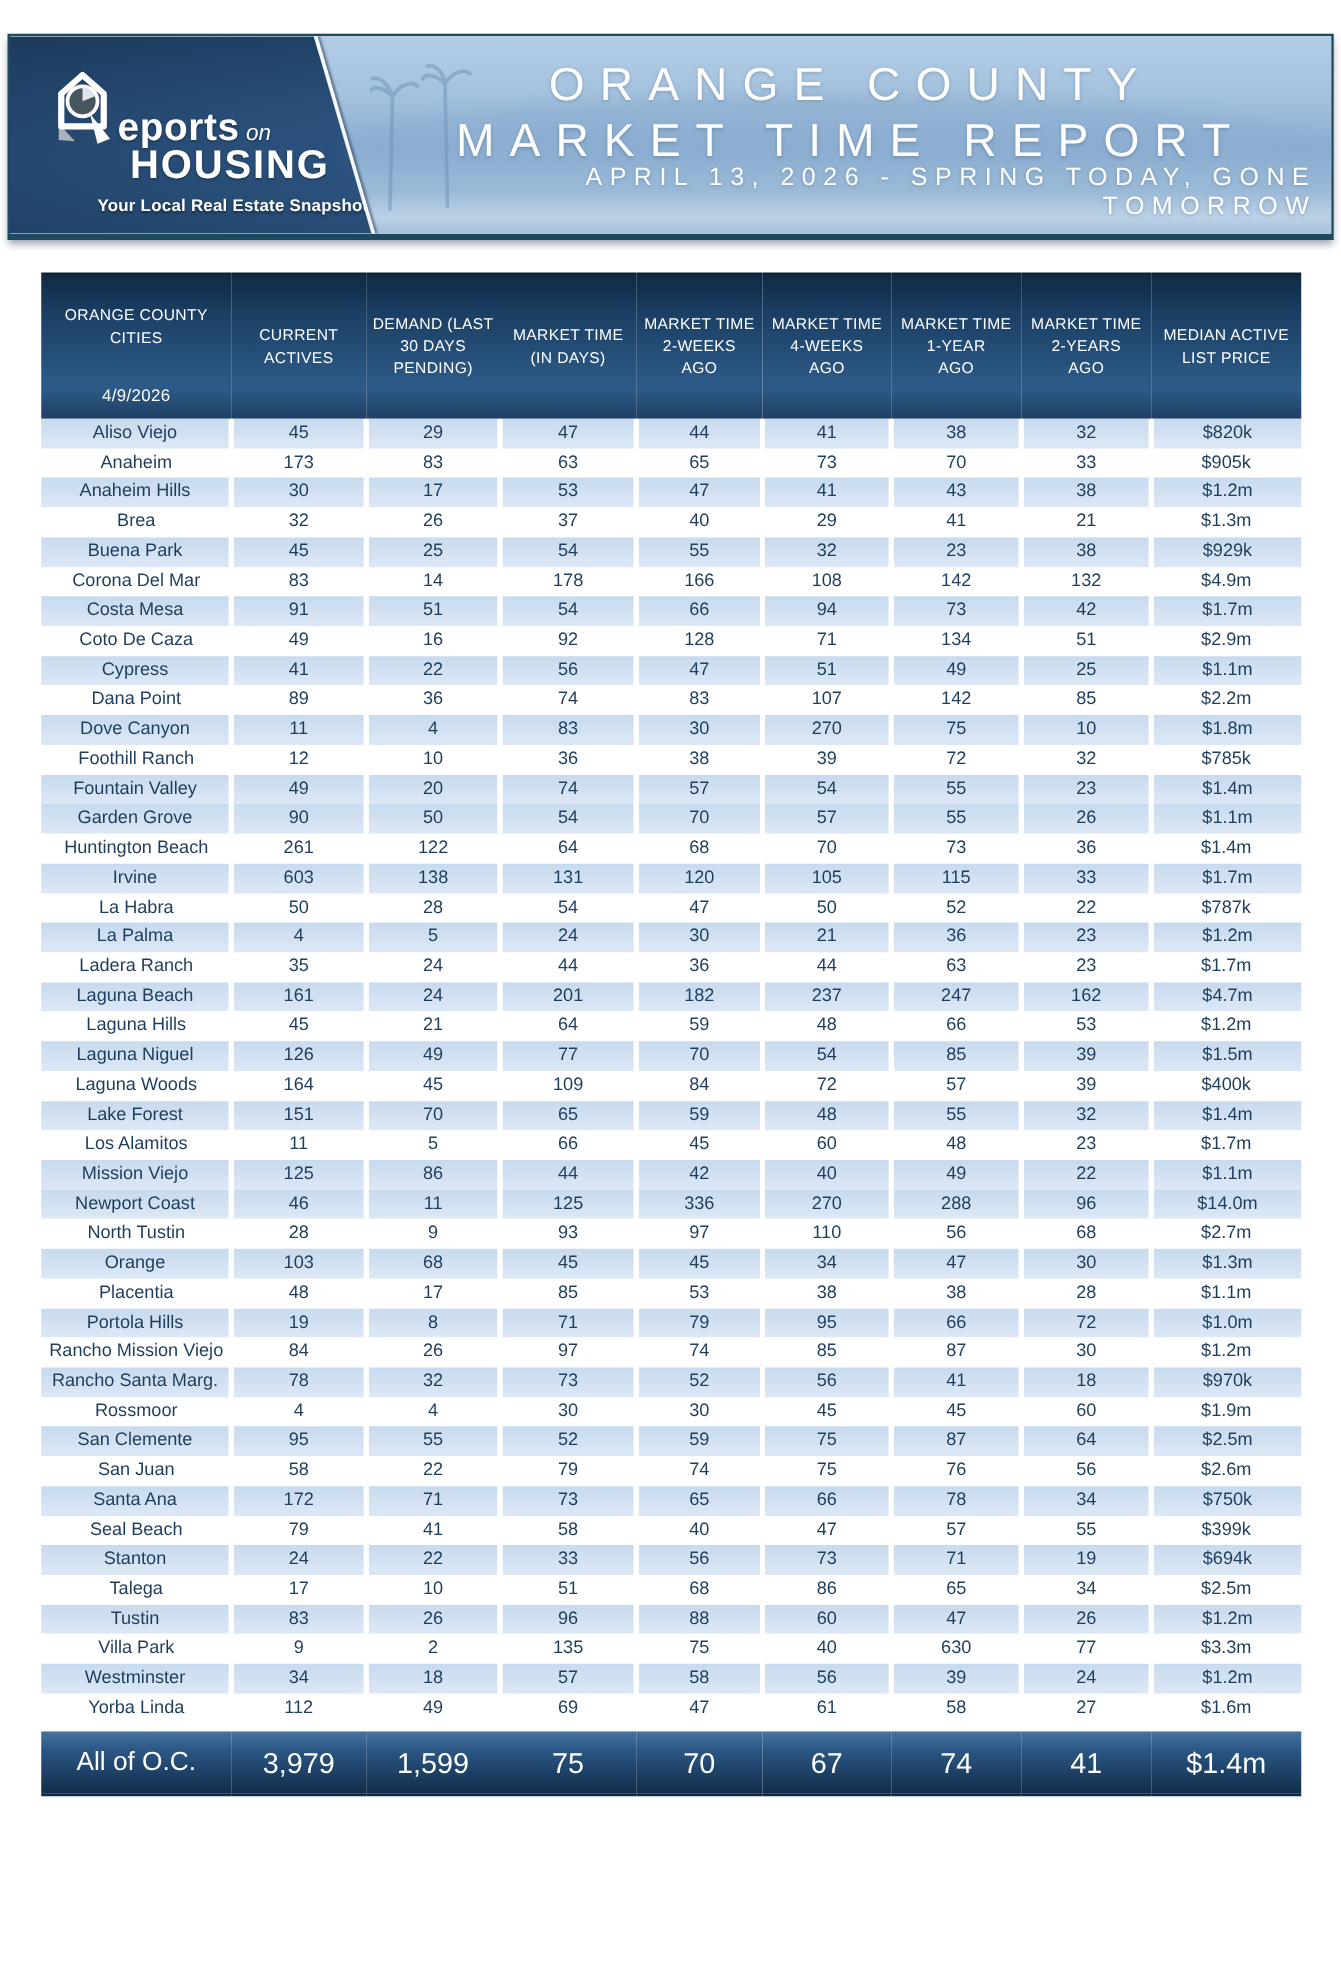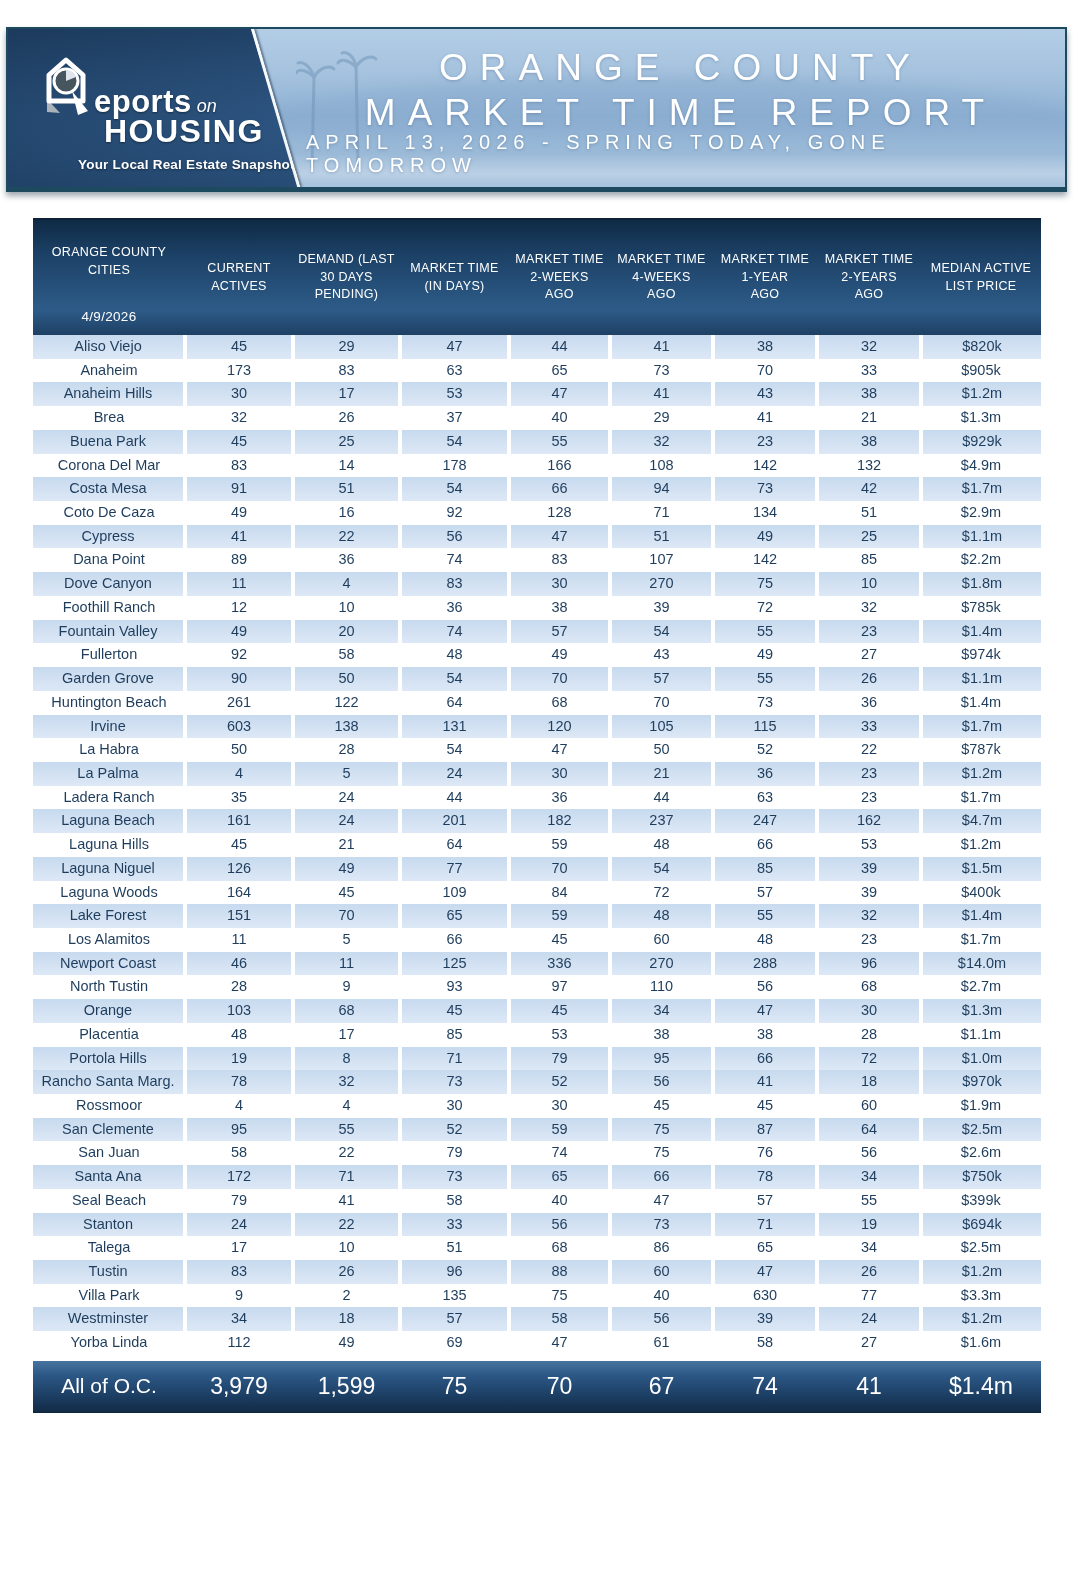--- a/index.html
+++ b/index.html
@@ -50,21 +50,21 @@
     text-shadow:0 1px 2px rgba(10,25,40,.6);}
   .logo-tagline{font-size:13.5px;font-weight:700;margin:10px 0 0 36px;letter-spacing:.2px;
     text-shadow:0 1px 2px rgba(10,25,40,.6);}
   
   .banner-title{
     position:absolute;left:300px;right:12px;top:16px;z-index:1;text-align:center;color:#fff;
     font-size:37px;font-weight:400;letter-spacing:12px;line-height:1.22;
     text-shadow:0 1px 3px rgba(60,90,120,.35);
   }
   .banner-subtitle{
-    position:absolute;left:298px;right:12px;bottom:10px;z-index:1;text-align:left;color:#fff;
+    position:absolute;left:298px;right:12px;bottom:10px;z-index:1;text-align:right;color:#fff;
     font-size:20px;letter-spacing:6px;font-weight:400;
     text-shadow:0 1px 3px rgba(60,90,120,.35);
   }
 
   
   .table-wrap{position:absolute;left:33px;top:218px;width:1008px;}
   table{width:100%;border-collapse:separate;border-spacing:0;table-layout:fixed;}
   th{
     height:115px;padding:0;vertical-align:middle;color:#fff;
     font-size:12.5px;font-weight:400;letter-spacing:.3px;text-align:center;line-height:1.4;
@@ -340,31 +340,20 @@
             <td>Fountain Valley</td>
             <td>49</td>
             <td>20</td>
             <td>74</td>
             <td>57</td>
             <td>54</td>
             <td>55</td>
             <td>23</td>
             <td>$1.4m</td>
           </tr>
-          <tr>
-            <td>Fullerton</td>
-            <td>92</td>
-            <td>58</td>
-            <td>48</td>
-            <td>49</td>
-            <td>43</td>
-            <td>49</td>
-            <td>27</td>
-            <td>$974k</td>
-          </tr>
           <tr class="striped">
             <td>Garden Grove</td>
             <td>90</td>
             <td>50</td>
             <td>54</td>
             <td>70</td>
             <td>57</td>
             <td>55</td>
             <td>26</td>
             <td>$1.1m</td>
@@ -484,20 +473,31 @@
             <td>11</td>
             <td>5</td>
             <td>66</td>
             <td>45</td>
             <td>60</td>
             <td>48</td>
             <td>23</td>
             <td>$1.7m</td>
           </tr>
           <tr class="striped">
+            <td>Mission Viejo</td>
+            <td>125</td>
+            <td>86</td>
+            <td>44</td>
+            <td>42</td>
+            <td>40</td>
+            <td>49</td>
+            <td>22</td>
+            <td>$1.1m</td>
+          </tr>
+          <tr class="striped">
             <td>Newport Coast</td>
             <td>46</td>
             <td>11</td>
             <td>125</td>
             <td>336</td>
             <td>270</td>
             <td>288</td>
             <td>96</td>
             <td>$14.0m</td>
           </tr>
@@ -538,20 +538,31 @@
             <td>Portola Hills</td>
             <td>19</td>
             <td>8</td>
             <td>71</td>
             <td>79</td>
             <td>95</td>
             <td>66</td>
             <td>72</td>
             <td>$1.0m</td>
           </tr>
+          <tr>
+            <td>Rancho Mission Viejo</td>
+            <td>84</td>
+            <td>26</td>
+            <td>97</td>
+            <td>74</td>
+            <td>85</td>
+            <td>87</td>
+            <td>30</td>
+            <td>$1.2m</td>
+          </tr>
           <tr class="striped">
             <td>Rancho Santa Marg.</td>
             <td>78</td>
             <td>32</td>
             <td>73</td>
             <td>52</td>
             <td>56</td>
             <td>41</td>
             <td>18</td>
             <td>$970k</td>

